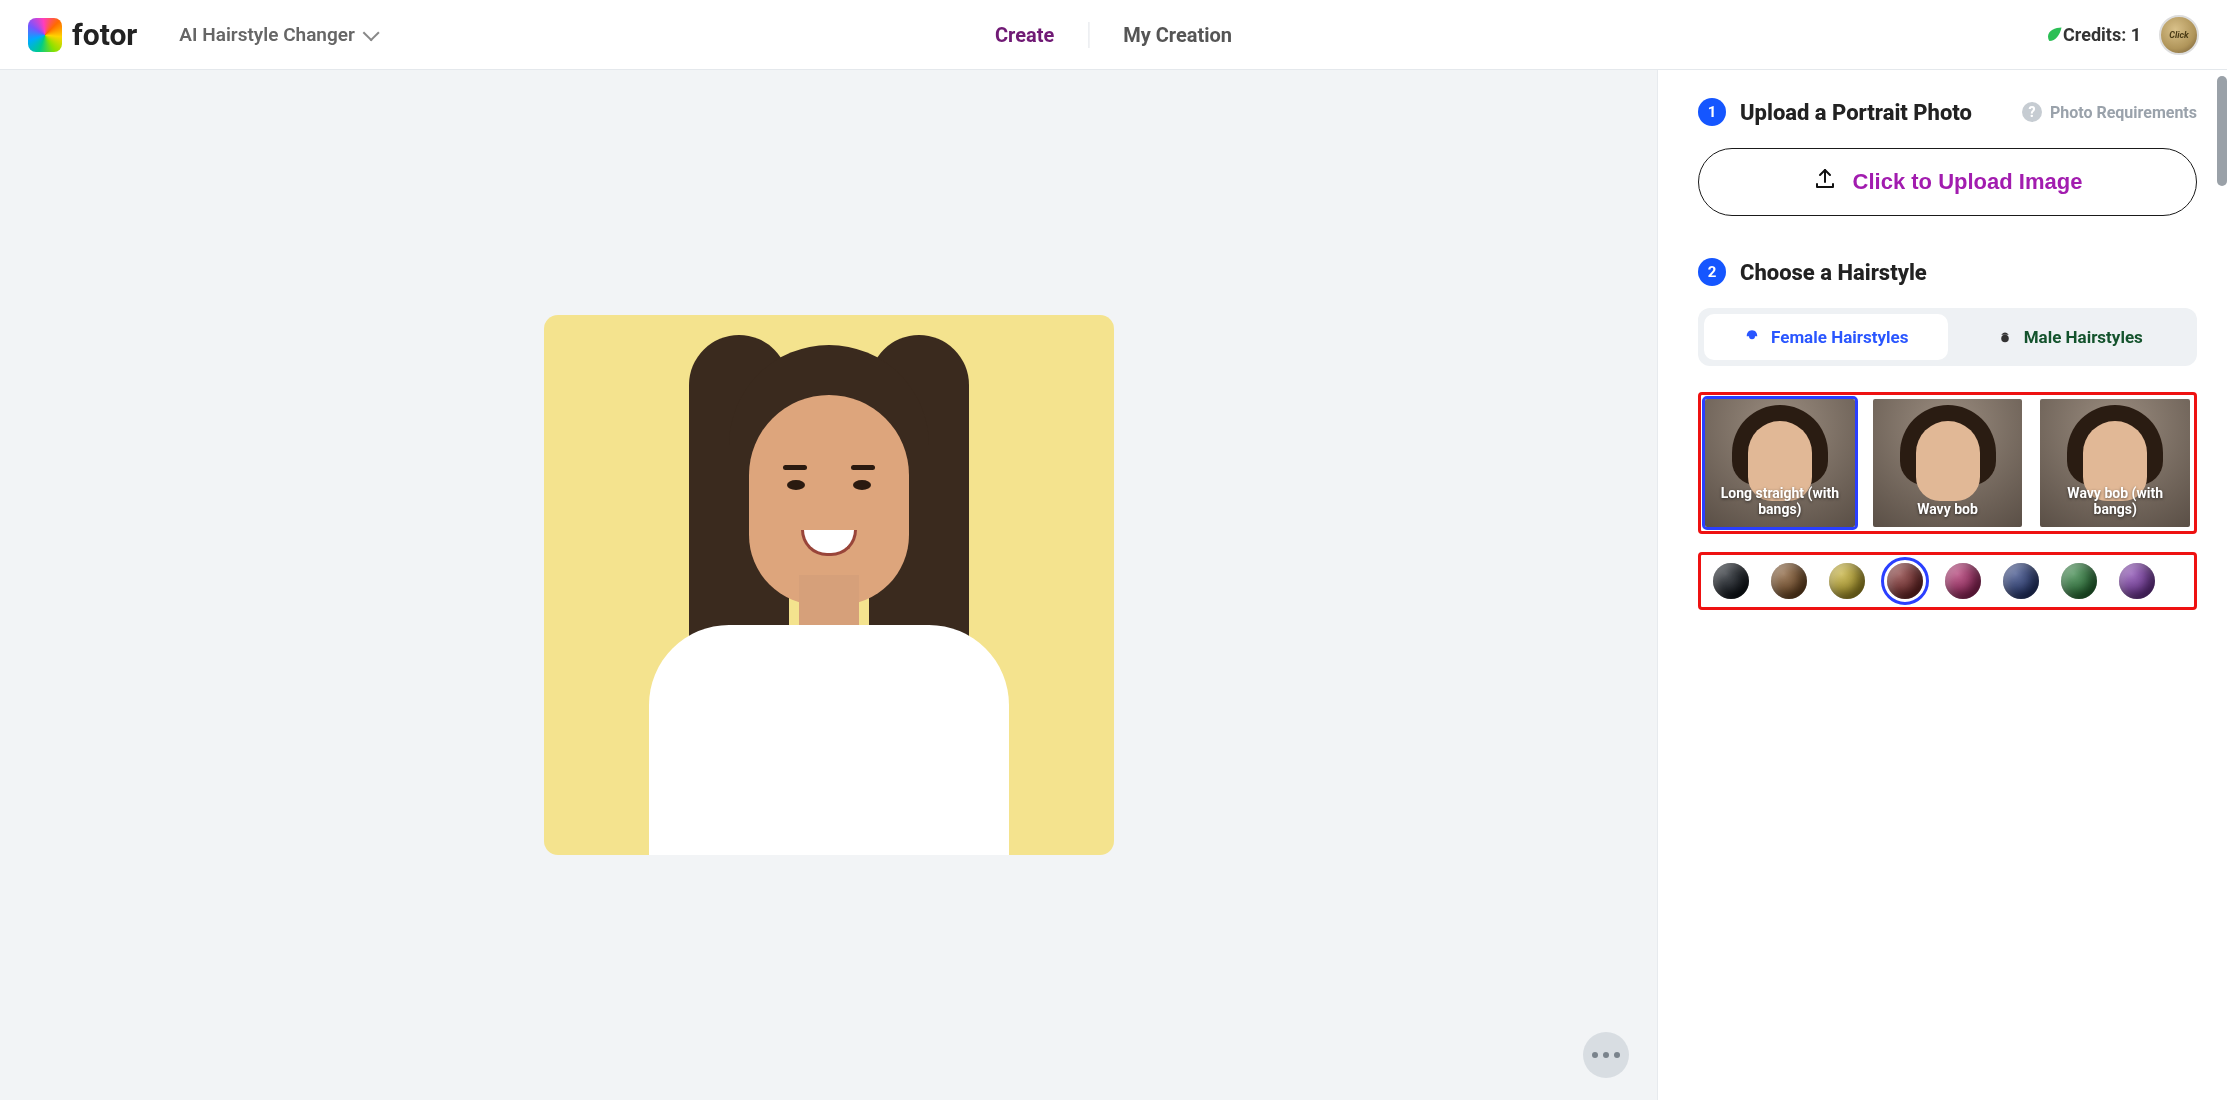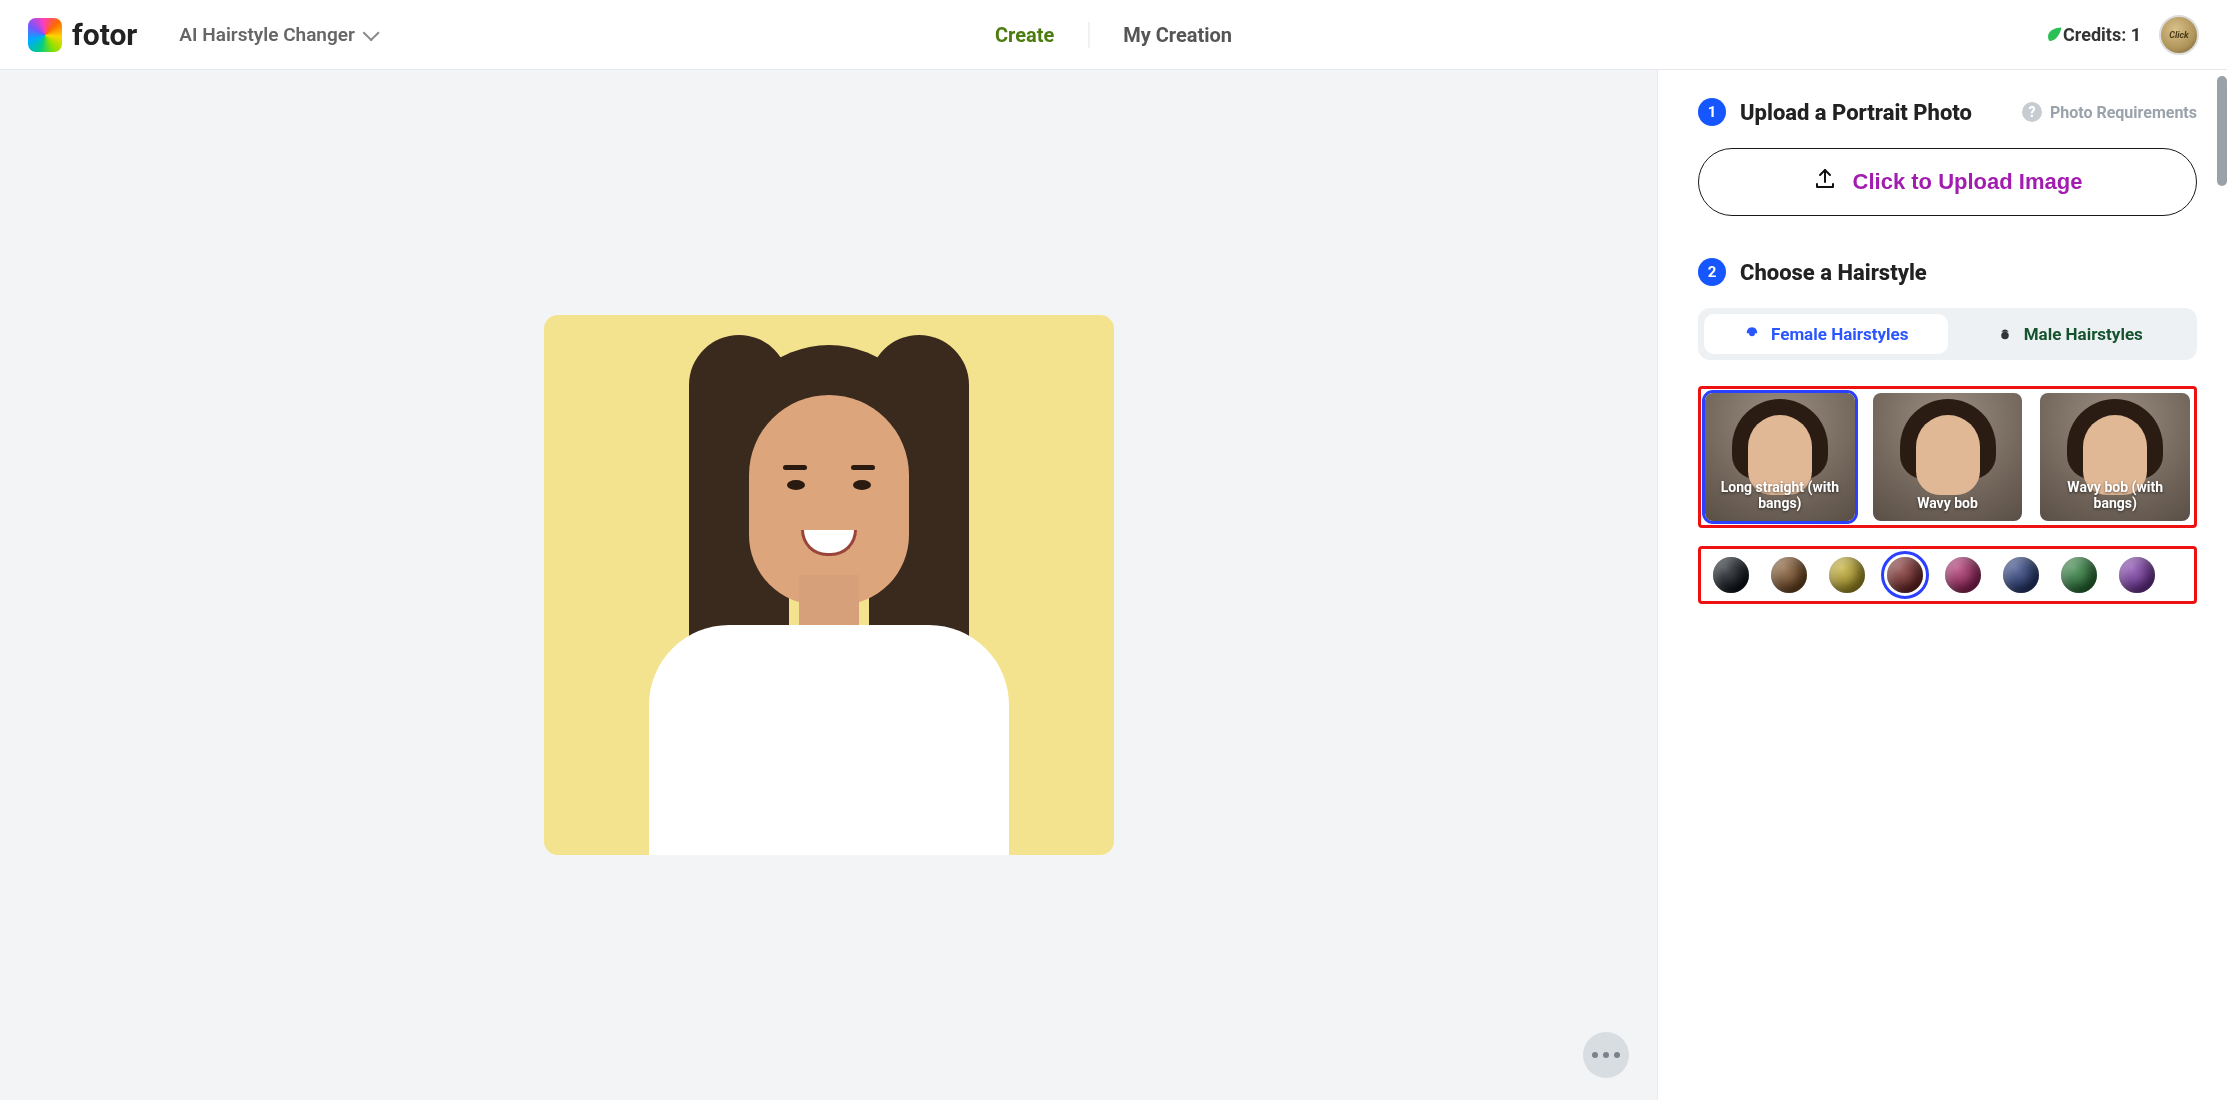--- a/index.html
+++ b/index.html
@@ -29,21 +29,21 @@
     width: 12px; height: 12px; display:inline-block;
     border-right: 2px solid #888; border-bottom: 2px solid #888;
     transform: rotate(45deg) translateY(-3px);
   }
   .nav-center {
     position: absolute; left: 50%; transform: translateX(-50%);
     display: flex; align-items: center; gap: 34px;
     font-size: 20px; font-weight: 700;
   }
   .nav-center .divider { width:1px; height:26px; background:#e0e4e8; }
-  .nav-create { color: #4d7c0f; cursor: pointer; }
+  .nav-create { color: #701a75; cursor: pointer; }
   .nav-mycreation { color: #555; cursor: pointer; }
   .header-right {
     margin-left: auto; display: flex; align-items: center; gap: 18px;
   }
   .leaf-icon {
     width: 18px; height: 18px; display:inline-block;
   }
   .credits { font-size: 18px; font-weight: 700; color: #333; display:flex; align-items:center; gap:0; }
   .avatar-top {
     width: 40px; height: 40px; border-radius: 50%;
@@ -147,35 +147,35 @@
     margin-bottom: 42px;
   }
   .upload-icon svg { width:24px; height:24px; }
 
   
   .gender-tabs {
     display:flex; background:#eef1f4; border-radius:12px; padding:6px;
     margin-bottom: 26px;
   }
   .gender-tab {
-    flex:1; height:40px; border-radius:10px;
+    flex:1; height:46px; border-radius:10px;
     display:flex; align-items:center; justify-content:center; gap:10px;
     font-weight:700; font-size:17px; cursor:pointer;
   }
   .gender-tab.active { background:#fff; color:#2a56ff; }
   .gender-tab.inactive { color:#14532d; }
   .gicon { width:18px; height:18px; }
 
   
   .cards-row {
     display:flex; gap: 18px; margin-bottom: 18px;
     border: 3px solid #e11; padding:4px; border-radius:4px;
   }
   .hair-card {
-    flex:1; height: 128px; border-radius:8px; position:relative;
+    flex:1; height: 128px; border-radius:2px; position:relative;
     overflow:hidden; cursor:pointer;
     display:flex; align-items:flex-end; padding:10px;
   }
   .hair-card .bg {
     position:absolute; inset:0;
     background: radial-gradient(circle at 50% 20%, #9a8c7f, #5a4f46);
   }
   .hair-card .face {
     position:absolute; left:50%; top:22px; transform:translateX(-50%);
     width:64px; height:80px; background:#e1b896; border-radius:40px 40px 30px 30px;

